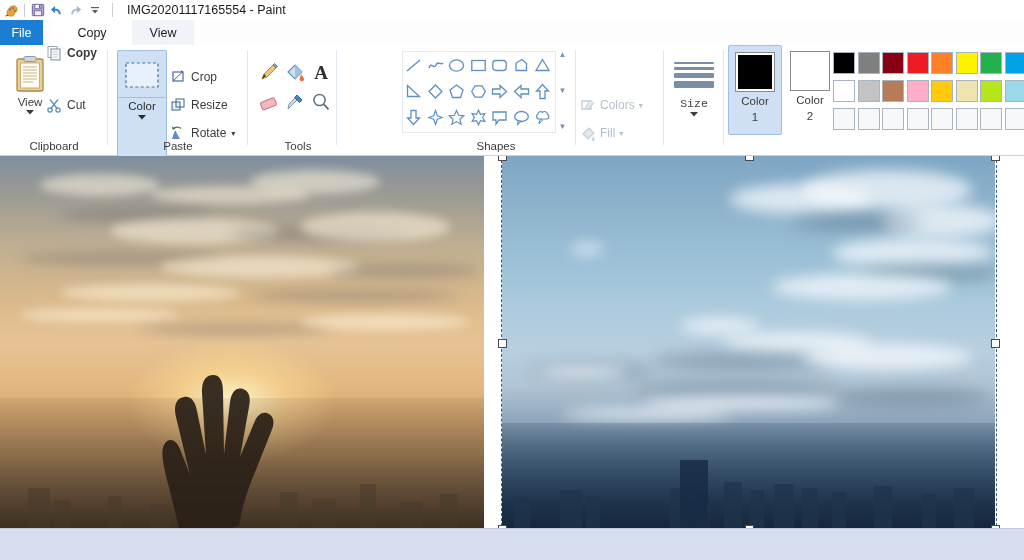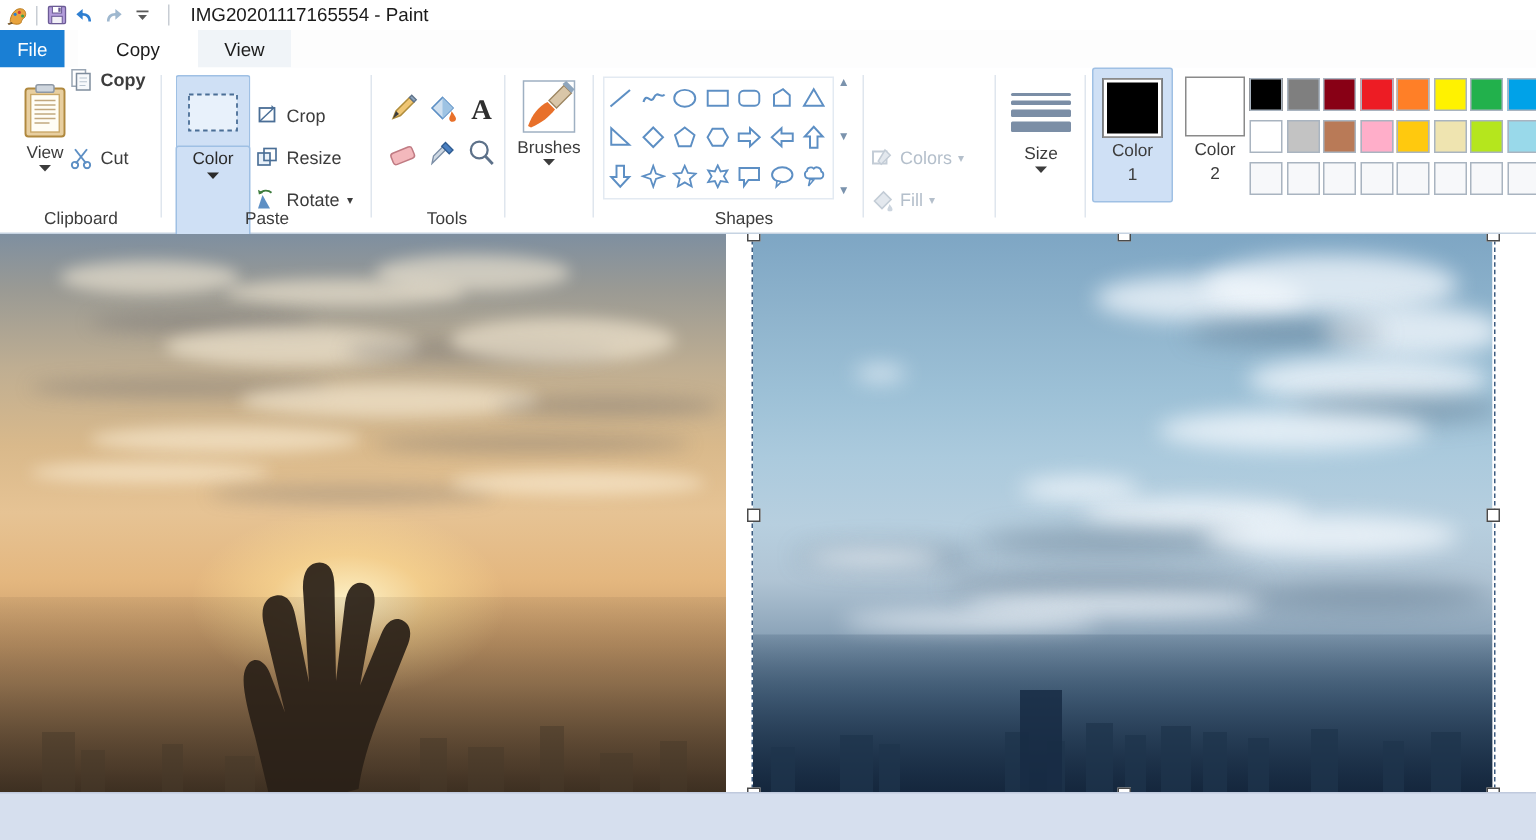--- a/index.html
+++ b/index.html
@@ -117,21 +117,21 @@
   .g-of{left:576px;width:88px;}
   .of-btn{
     position:absolute;left:4px;display:flex;align-items:center;gap:4px;
     font-size:12px;color:#b4bfcb;
   }
   .of-outline{top:52px;}
   .of-fill{top:80px;align-items:center;}
   .of-caret{font-size:8px;color:#b4bfcb;}
 
   
-  .g-size{left:664px;width:60px;}
+  .g-size{left:664px;width:60px;font-family:Liberation Mono, monospace;}
   .size-btn{
     position:absolute;left:8px;top:8px;width:44px;height:88px;
     display:flex;flex-direction:column;align-items:center;
   }
   .size-lines{width:40px;padding-top:6px;}
   .size-line{background:#7b8ea6;margin:3px 0;border-radius:1px;}
   .size-label{font-size:11.5px;color:#3c3c3c;margin-top:6px;}
 
   
   .g-colors{left:724px;width:300px;}
@@ -388,35 +388,20 @@
       <div class="tool-ico" style="left:60px;top:44px">
         <svg width="22" height="22" viewBox="0 0 22 22">
           <circle cx="9.5" cy="9" r="5.6" fill="none" stroke="#5d7189" stroke-width="1.5"></circle>
           <line x1="13.6" y1="13.2" x2="18.5" y2="18.3" stroke="#5d7189" stroke-width="1.9"></line>
         </svg>
       </div>
       <div class="group-label">Tools</div>
       <div class="group-divider" style="left:88px"></div>
     </div>
 
-    <div class="group g-brush">
-      <div class="brush-btn">
-        <svg width="40" height="40" viewBox="0 0 40 40">
-          <rect x="3" y="3" width="34" height="34" fill="#ffffff" stroke="#9fb0c2" stroke-width="1"></rect>
-          <path d="M6 33 C9 25 13 20 19 17 l5 5 C20 27 15 31 8 34z" fill="#e8702a"></path>
-          <path d="M20 16 L30 6 L35 11 L25 21 z" fill="#d9c6a8" stroke="#9c8662" stroke-width="0.9"></path>
-          <path d="M29 5 L35 11 L37 8.5 L31.5 3 z" fill="#8fa6bd"></path>
-        </svg>
-        <div class="brush-label">Brushes</div>
-        <svg width="10" height="6" viewBox="0 0 10 6">
-          <path d="M1 1 L9 1 L5 5.4 z" fill="#3c3c3c"></path>
-        </svg>
-      </div>
-      <div class="group-divider" style="left:59px"></div>
-    </div>
 
     <div class="group g-shapes">
       <div class="shape-gal">
         <div class="shape-cell">
             <svg width="17" height="17" viewBox="0 0 17 17">
               <line x1="2" y1="14" x2="15" y2="3" stroke="#5d8fc4" stroke-width="1.4"></line>
             </svg>
           </div>
         <div class="shape-cell">
             <svg width="17" height="17" viewBox="0 0 17 17">

